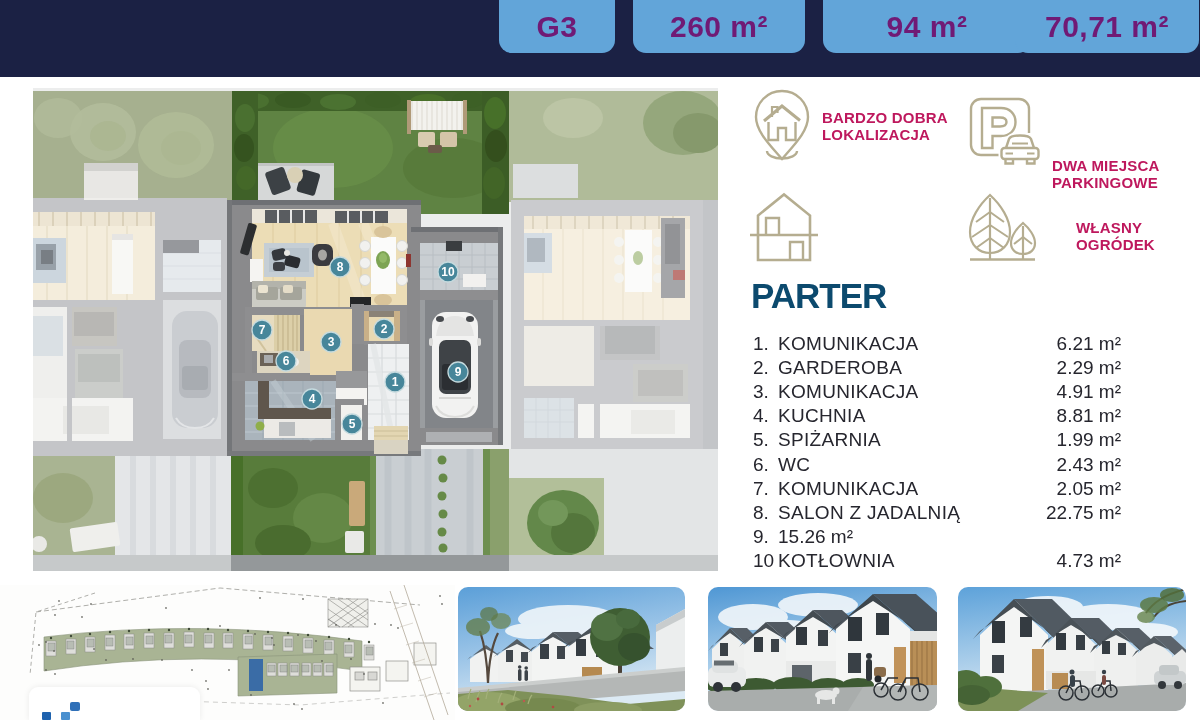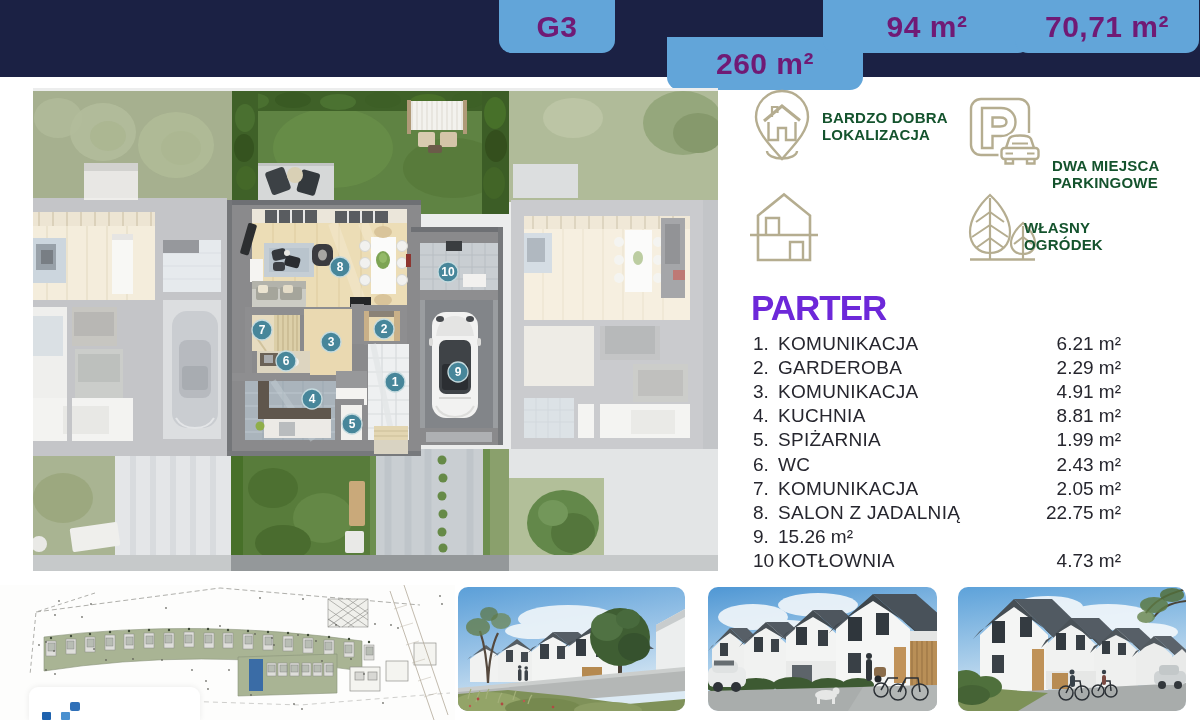--- a/index.html
+++ b/index.html
@@ -3,36 +3,36 @@
 <meta charset="utf-8">
 <style>
   * { margin:0; padding:0; box-sizing:border-box; }
   html,body { width:1200px; height:720px; background:#fff; overflow:hidden;
     font-family:"Liberation Sans", sans-serif; }
   .abs { position:absolute; }
   #page { position:relative; width:1200px; height:720px; background:#fff; }
   .btn { position:absolute; top:0; height:53px; background:#62a5d9;
     border-radius:0 0 13px 13px; color:#701a75; font-weight:bold; font-size:30px;
     display:flex; align-items:center; justify-content:center; letter-spacing:0.5px;}
-  .lbl { position:absolute; color:#14532d; font-weight:bold; font-size:15px;
+  .lbl { position:absolute; color:#be185d; font-weight:bold; font-size:15px;
     line-height:17px; letter-spacing:0.2px; }
   .row { display:flex; height:24.1px; align-items:center; font-size:19px; color:#26262e; }
   .row .n { width:25px; }
   .row .nm { flex:1 1 auto; letter-spacing:0.3px; }
   .row .ar { }
 </style>
 </head>
 <body>
 <div id="page">
 
   <div class="abs" style="left:0;top:0;width:1200px;height:77px;background:#1b2144;"></div>
 
   <div class="btn" style="left:499px;width:116px;">G3</div>
 
-  <div class="btn" style="left:667px;width:196px;margin-top:37px;">260&nbsp;m²</div>
+  <div class="btn" style="left:633px;width:172px;">260&nbsp;m²</div>
 
   <div class="btn" style="left:823px;width:208px;">94&nbsp;m²</div>
 
   <div class="btn" style="left:1015px;width:184px;">70,71&nbsp;m²</div>
 
   <div class="abs" style="left:33px;top:88px;width:685px;height:483px;">
     <svg width="685" height="483" viewBox="0 0 685 483">
       <rect width="685" height="483" fill="#eceded"></rect>
 
       <g>
@@ -508,23 +508,23 @@
       <path d="M24,3 C13,13 4,27 4,40 C4,53 13,61 24,61 C35,61 44,53 44,40 C44,27 35,13 24,3 Z"></path>
       <path d="M24,6 V67.5"></path>
       <path d="M24,20 L10,30 M24,20 L38,30 M24,33 L6,45 M24,33 L42,45 M24,46 L10,56 M24,46 L38,56" stroke-width="2"></path>
       <path d="M57,31 C51,36 45,44 45,51 C45,58 50,62 57,62 C64,62 69,58 69,51 C69,44 63,36 57,31 Z"></path>
       <path d="M57,34 V67.5"></path>
       <path d="M57,45 L48,52 M57,45 L66,52" stroke-width="2"></path>
       <path d="M4,67.5 H69" stroke-width="2.6"></path>
     </svg>
   </div>
 
-  <div class="lbl" style="left:1024px;top:219px;">WŁASNY<br>OGRÓDEK</div>
-
-  <div class="abs" style="left:751px;top:288px;font-size:35px;font-weight:bold;color:#6d28d9;letter-spacing:-1px;">PARTER</div>
+  <div class="lbl" style="left:1076px;top:219px;">WŁASNY<br>OGRÓDEK</div>
+
+  <div class="abs" style="left:751px;top:276px;font-size:35px;font-weight:bold;color:#0c4a6e;letter-spacing:-1px;">PARTER</div>
 
   <div class="abs" style="left:753px;top:332px;width:368px;">
     <div class="row">
         <span class="n">1.</span>
         <span class="nm">KOMUNIKACJA</span>
         <span class="ar">6.21 m²</span>
       </div>
     <div class="row">
         <span class="n">2.</span>
         <span class="nm">GARDEROBA</span>

